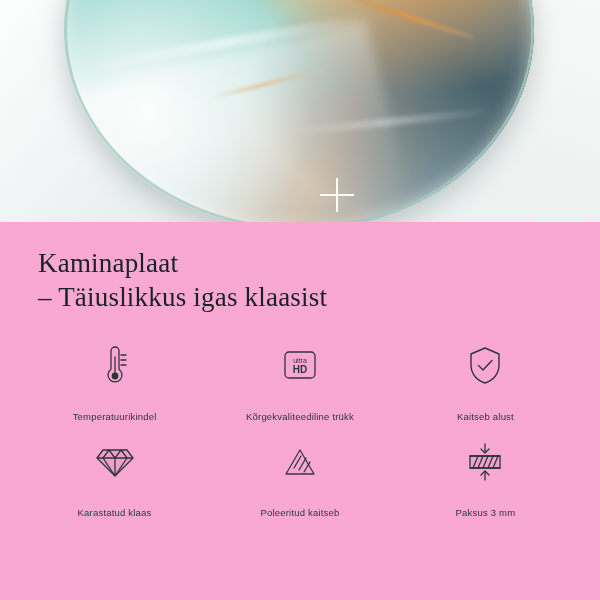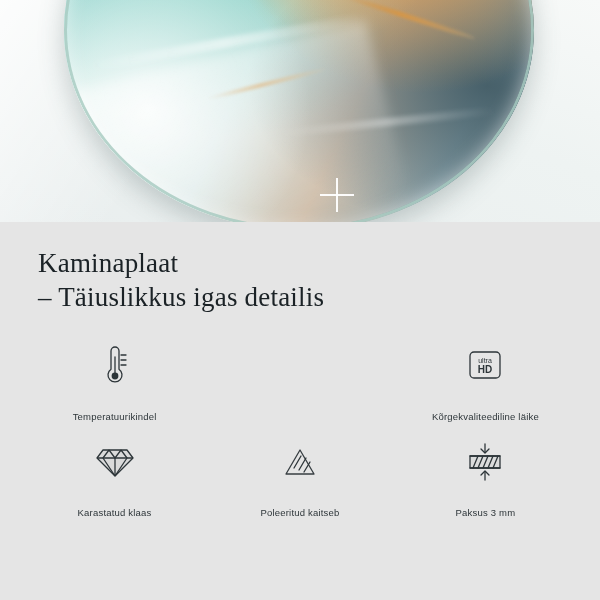--- a/index.html
+++ b/index.html
@@ -10,21 +10,21 @@
     width: 600px;
     height: 600px;
     background: #ffffff;
     font-family: "Liberation Sans", sans-serif;
     overflow: hidden;
   }
   .page {
     position: relative;
     width: 600px;
     height: 600px;
-    background: #e5e5e5;
+    background: #f9a8d4;
     overflow: hidden;
   }
 
   
   .hero {
     position: relative;
     width: 600px;
     height: 222px;
     overflow: hidden;
     background: #f3f5f4;
@@ -178,21 +178,21 @@
       <div class="gold g4"></div>
       <div class="plate-gloss"></div>
       <div class="plate-rim"></div>
     </div>
     <div class="sparkle"></div>
   </div>
 
   <div class="content">
     <h1 class="title">
       <span>Kaminaplaat</span>
-      <span class="line2">– Täiuslikkus igas detailis</span>
+      <span class="line2">– Täiuslikkus igas klaasist</span>
     </h1>
   </div>
 
   <div class="features">
 
     <div class="feature-row">
 
       <div class="feature">
         <div class="feature-icon">
           <svg width="34" height="42" viewBox="0 0 34 42" fill="none" stroke="#2d3539" stroke-width="1.3" stroke-linecap="round">
@@ -206,23 +206,32 @@
       </div>
 
       <div class="feature">
         <div class="feature-icon">
           <svg width="40" height="38" viewBox="0 0 40 38">
             <rect x="5" y="5" width="30" height="26" rx="4" fill="none" stroke="#2d3539" stroke-width="1.3"></rect>
             <text x="20" y="16" text-anchor="middle" font-family="Liberation Sans, sans-serif" font-size="7" fill="#2d3539">ultra</text>
             <text x="20" y="26" text-anchor="middle" font-family="Liberation Sans, sans-serif" font-size="10" font-weight="bold" fill="#2d3539">HD</text>
           </svg>
         </div>
-        <div class="feature-label">Kõrgekvaliteediline läike</div>
-      </div>
-
+        <div class="feature-label">Kõrgekvaliteediline trükk</div>
+      </div>
+
+      <div class="feature">
+        <div class="feature-icon">
+          <svg width="38" height="42" viewBox="0 0 38 42" fill="none" stroke="#2d3539" stroke-width="1.4" stroke-linecap="round" stroke-linejoin="round">
+            <path d="M19 3 33 9v11c0 9-6 15.5-14 18-8-2.5-14-9-14-18V9L19 3z"></path>
+            <path d="M12.5 20.5l4.5 4.5 9-9.5"></path>
+          </svg>
+        </div>
+        <div class="feature-label">Kaitseb alust</div>
+      </div>
 
     </div>
 
     <div class="feature-row">
 
       <div class="feature">
         <div class="feature-icon">
           <svg width="40" height="36" viewBox="0 0 40 36" fill="none" stroke="#2d3539" stroke-width="1.3" stroke-linejoin="round">
             <path d="M8 6h24l6 8-18 18L2 14l6-8z" fill="#2d3539" fill-opacity="0.06"></path>
             <path d="M2 14h36"></path>

